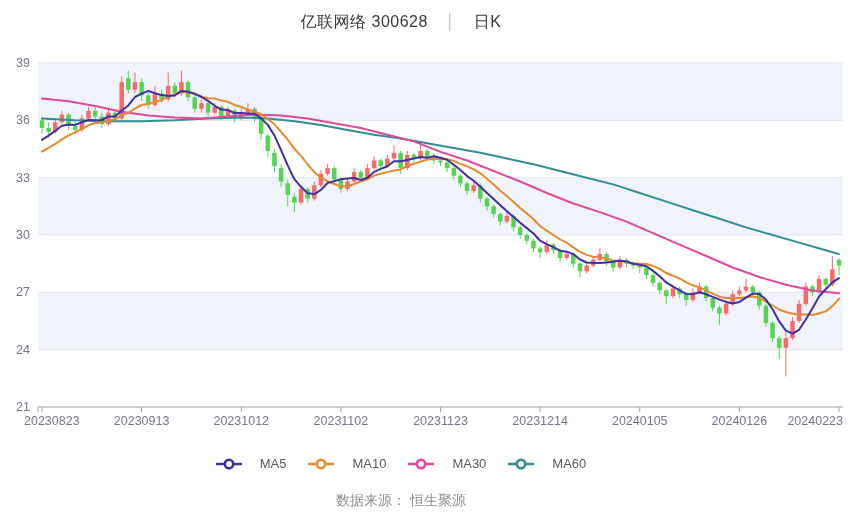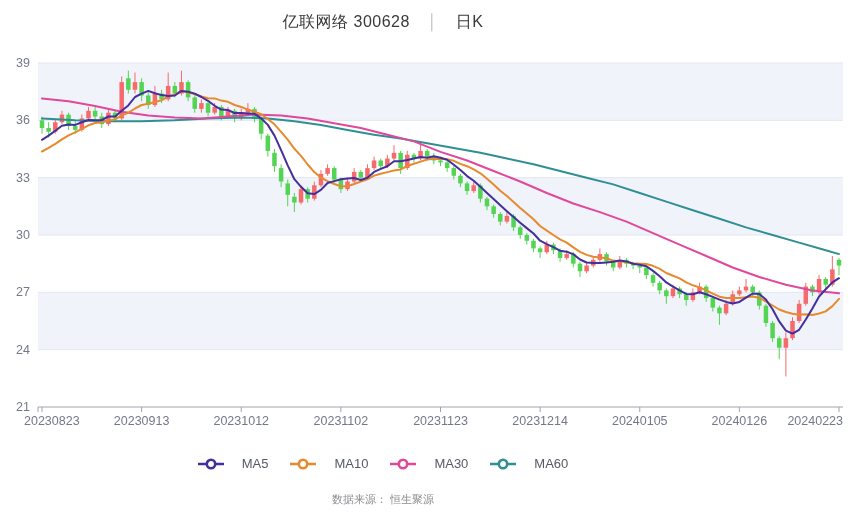--- a/index.html
+++ b/index.html
@@ -1,29 +1,29 @@
 <!DOCTYPE html>
 <html><head>
 <meta charset="utf-8">
 <style>
   html,body{margin:0;padding:0;background:#fff;}
   body{width:850px;height:517px;position:relative;font-family:"Liberation Sans",sans-serif;overflow:hidden;}
-  .stage{position:absolute;inset:0;width:766px;height:517px;}
+  .stage{position:absolute;inset:0;width:766px;height:517px;padding-left:36px;}
   .chart-title{position:absolute;top:12px;left:0;width:100%;text-align:center;
     font-size:16px;color:#3a3a3a;letter-spacing:.5px;}
   .chart-title .sep{color:#bcbcbc;margin:0 18px;font-size:15px;}
   .chart-title .sub{color:#3a3a3a;}
   svg.plot{position:absolute;left:0;top:0;}
   svg text{font-family:"Liberation Sans",sans-serif;}
   .legend-row{position:absolute;top:456px;left:0;width:100%;display:flex;
     justify-content:center;align-items:center;gap:22px;}
   .legend-item{display:flex;align-items:center;gap:18px;cursor:pointer;}
   .legend-item .lab{font-size:13px;color:#565b63;}
   .source-row{position:absolute;top:492px;left:0;width:100%;text-align:center;
-    font-size:11px;color:#8d8d92;}
+    font-size:14px;color:#8d8d92;}
 </style>
 </head>
 <body>
 
 <div class="stage">
 
   <div class="chart-title">
     <span>亿联网络 300628</span><span class="sep">│</span><span class="sub">日K</span>
   </div>
 

